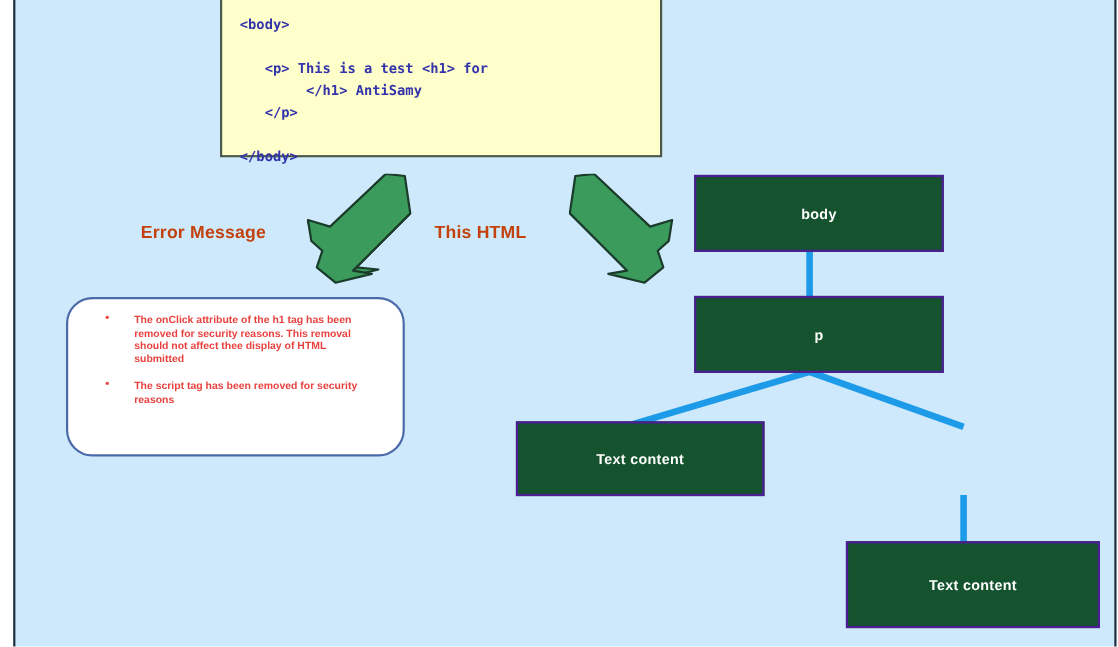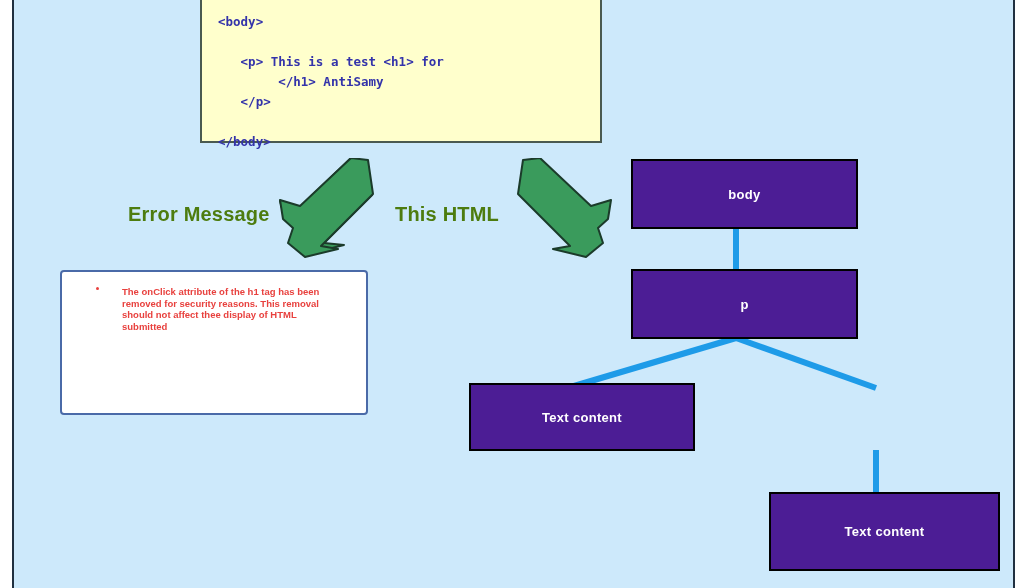--- a/index.html
+++ b/index.html
@@ -46,44 +46,44 @@
     font-weight: bold;
     font-size: 12.5px;
     line-height: 20px;
     color: #3333aa;
     white-space: pre;
   }
 
   
   .arrow-label {
     position: absolute;
-    font-size: 20px;
+    font-size: 16px;
     font-weight: bold;
-    color: #4d7c0f;
+    color: #c2410c;
     white-space: nowrap;
     letter-spacing: 0.2px;
   }
   #label-error { left: 114px; top: 203px; }
   #label-clean { left: 381px; top: 203px; }
 
   
   .arrow-svg { position: absolute; }
   #arrow-left { left: 258px; top: 158px; }
   #arrow-right { left: 503px; top: 158px; }
 
   
   #error-box {
     position: absolute;
     left: 46px;
     top: 270px;
     width: 308px;
     height: 145px;
     background: #ffffff;
     border: 2px solid #4a6aa8;
-    border-radius: 4px;
+    border-radius: 24px;
     box-sizing: border-box;
     padding: 14px 24px 0 10px;
   }
   #error-box ul {
     margin: 0;
     padding: 0 0 0 24px;
     list-style: none;
   }
   #error-box li {
     position: relative;
@@ -101,22 +101,22 @@
     top: 1px;
     width: 3px;
     height: 3px;
     background: #e8413e;
     border-radius: 50%;
   }
 
   
   .node {
     position: absolute;
-    background: #4c1d95;
-    border: 2px solid #000000;
+    background: #14532d;
+    border: 2px solid #4c1d95;
     box-sizing: border-box;
     color: #ffffff;
     font-size: 13px;
     font-weight: bold;
     display: flex;
     align-items: center;
     justify-content: center;
     letter-spacing: 0.3px;
   }
   #node-body       { left: 617px; top: 159px; width: 227px; height: 70px; }
@@ -161,20 +161,24 @@
     <svg class="arrow-svg" id="arrow-right" width="105" height="102" viewBox="0 0 105 102">
       <polygon points="6,2 1,36 53,88 36,91 69,99 86,85 81,70 91,61 94,42 74,48 23,0" fill="#3a9b5c" stroke="#1b3b2a" stroke-width="2" stroke-linejoin="round"></polygon>
     </svg>
 
     <div id="error-box">
       <ul>
         <li>
           <span class="bullet"></span>
           <span>The onClick attribute of the h1 tag has been removed for security reasons. This removal should not affect thee display of HTML submitted</span>
         </li>
+        <li>
+          <span class="bullet"></span>
+          <span>The script tag has been removed for security reasons</span>
+        </li>
       </ul>
     </div>
 
     <svg id="tree-edges" viewBox="0 0 1003 588">
       <line x1="722" y1="229" x2="722" y2="270" stroke="#1e9be8" stroke-width="6"></line>
       <line x1="722" y1="338" x2="560" y2="386" stroke="#1e9be8" stroke-width="6"></line>
       <line x1="722" y1="338" x2="862" y2="388" stroke="#1e9be8" stroke-width="6"></line>
       <line x1="862" y1="450" x2="862" y2="494" stroke="#1e9be8" stroke-width="6"></line>
     </svg>
 

